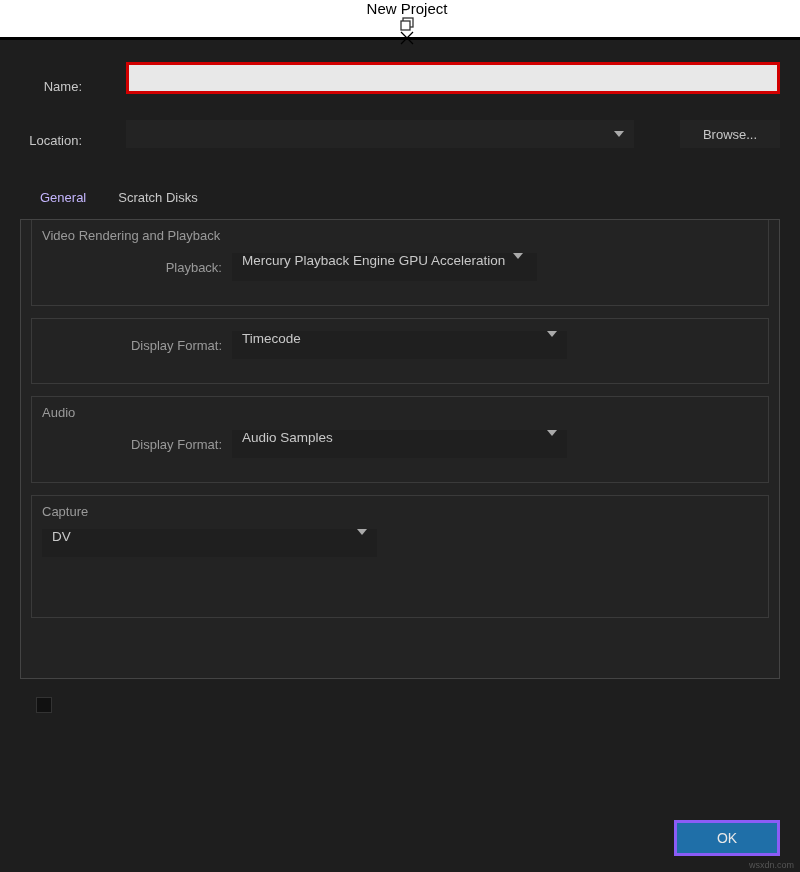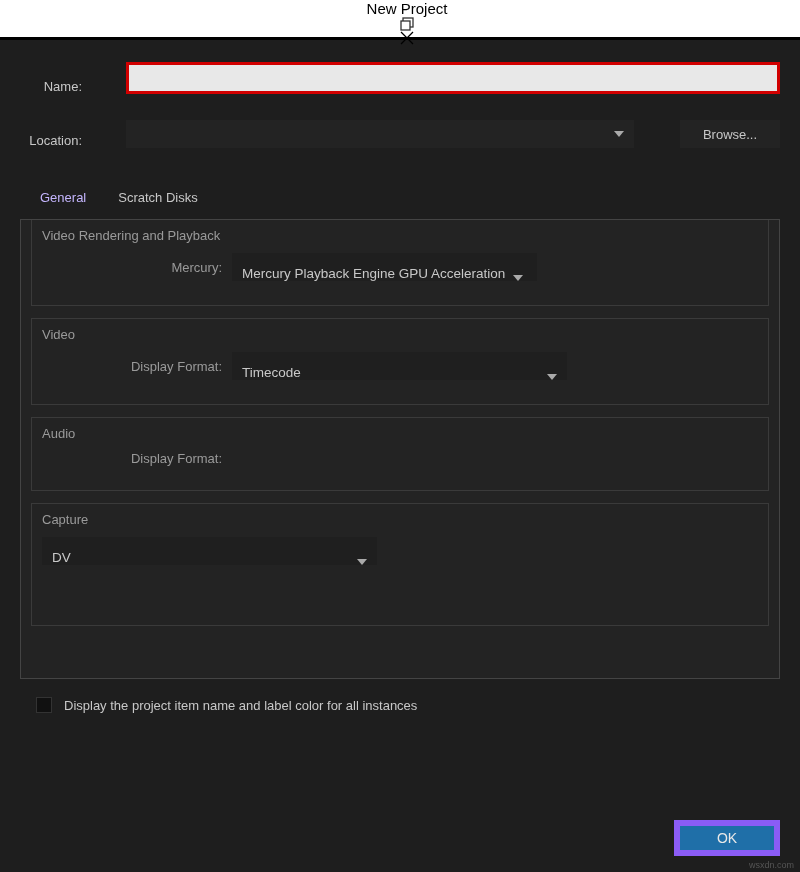--- a/index.html
+++ b/index.html
@@ -69,21 +69,21 @@
   }
   .group {
     border: 1px solid #3a3a3a; margin: 6px 10px; padding: 8px 10px 24px 10px;
     color: #9a9a9a;
   }
   .group.first { margin-top: 0; border-top: none; }
   .group .gtitle { font-size: 13px; color: #9a9a9a; margin-bottom: 10px; }
   .fld { display: flex; align-items: center; margin-top: 4px; }
   .fld .flabel { width: 190px; text-align: right; padding-right: 10px; color: #9a9a9a; }
   .dropdown {
-    display: flex; align-items: flex-end; justify-content: space-between;
+    display: flex; align-items: flex-start; justify-content: space-between;
     background: #1f1f1f; color: #c8c8c8; height: 28px; padding: 0 10px;
     font-size: 13.5px;
   }
   .dropdown.auto { width: auto; padding-right: 14px; gap: 8px; }
   .dropdown.wide { width: 335px; }
   .chev {
     width: 0; height: 0; border-left: 5px solid transparent;
     border-right: 5px solid transparent; border-top: 6px solid #aaa;
   }
   .checkbox-row {
@@ -94,21 +94,21 @@
     width: 16px; height: 16px; background: #111; border: 1px solid #333;
   }
   .footer {
     display: flex; justify-content: flex-end; gap: 14px;
     margin-top: auto; padding-top: 18px;
   }
   .btn {
     height: 30px; width: 100px; display: flex; align-items: center; justify-content: center;
     font-size: 14px;
   }
-  .btn.ok-wrap { border: 6px solid #8b5cf6; width: 106px; height: 36px; padding: 0; }
+  .btn.ok-wrap { border: 3px solid #8b5cf6; width: 106px; height: 36px; padding: 0; }
   .btn.ok { background: #1f6fa8; color: #e8e8e8; width: 100%; height: 100%; display: flex; align-items: center; justify-content: center; }
   .btn.cancel { background: #232323; color: #c8c8c8; }
   .watermark {
     position: fixed; right: 6px; bottom: 2px; font-size: 9px; color: #555;
   }
 </style>
 </head>
 <body>
 
 <div class="titlebar">
@@ -149,61 +149,63 @@
   <div class="tabs">
     <div class="tab active">General</div>
     <div class="tab">Scratch Disks</div>
   </div>
 
   <div class="inner">
 
     <div class="group first">
       <div class="gtitle">Video Rendering and Playback</div>
       <div class="fld">
-        <div class="flabel">Mercury:</div>
+        <div class="flabel">Playback:</div>
         <div class="dropdown auto">
           <span>Mercury Playback Engine GPU Acceleration</span>
           <div class="chev"></div>
         </div>
       </div>
     </div>
 
     <div class="group">
-      <div class="gtitle">Video</div>
       <div class="fld">
         <div class="flabel">Display Format:</div>
         <div class="dropdown wide">
           <span>Timecode</span>
           <div class="chev"></div>
         </div>
       </div>
     </div>
 
     <div class="group">
       <div class="gtitle">Audio</div>
       <div class="fld">
         <div class="flabel">Display Format:</div>
+        <div class="dropdown wide">
+          <span>Audio Samples</span>
+          <div class="chev"></div>
+        </div>
       </div>
     </div>
 
     <div class="group" style="padding-bottom:60px;">
       <div class="gtitle">Capture</div>
       <div class="fld">
         <div class="dropdown wide">
           <span>DV</span>
           <div class="chev"></div>
         </div>
       </div>
     </div>
 
   </div>
 
   <div class="checkbox-row">
     <div class="checkbox"></div>
-    <span>Display the project item name and label color for all instances</span>
   </div>
 
   <div class="footer">
     <div class="btn ok-wrap">
       <div class="btn ok">OK</div>
     </div>
   </div>
 
 </div>
 

